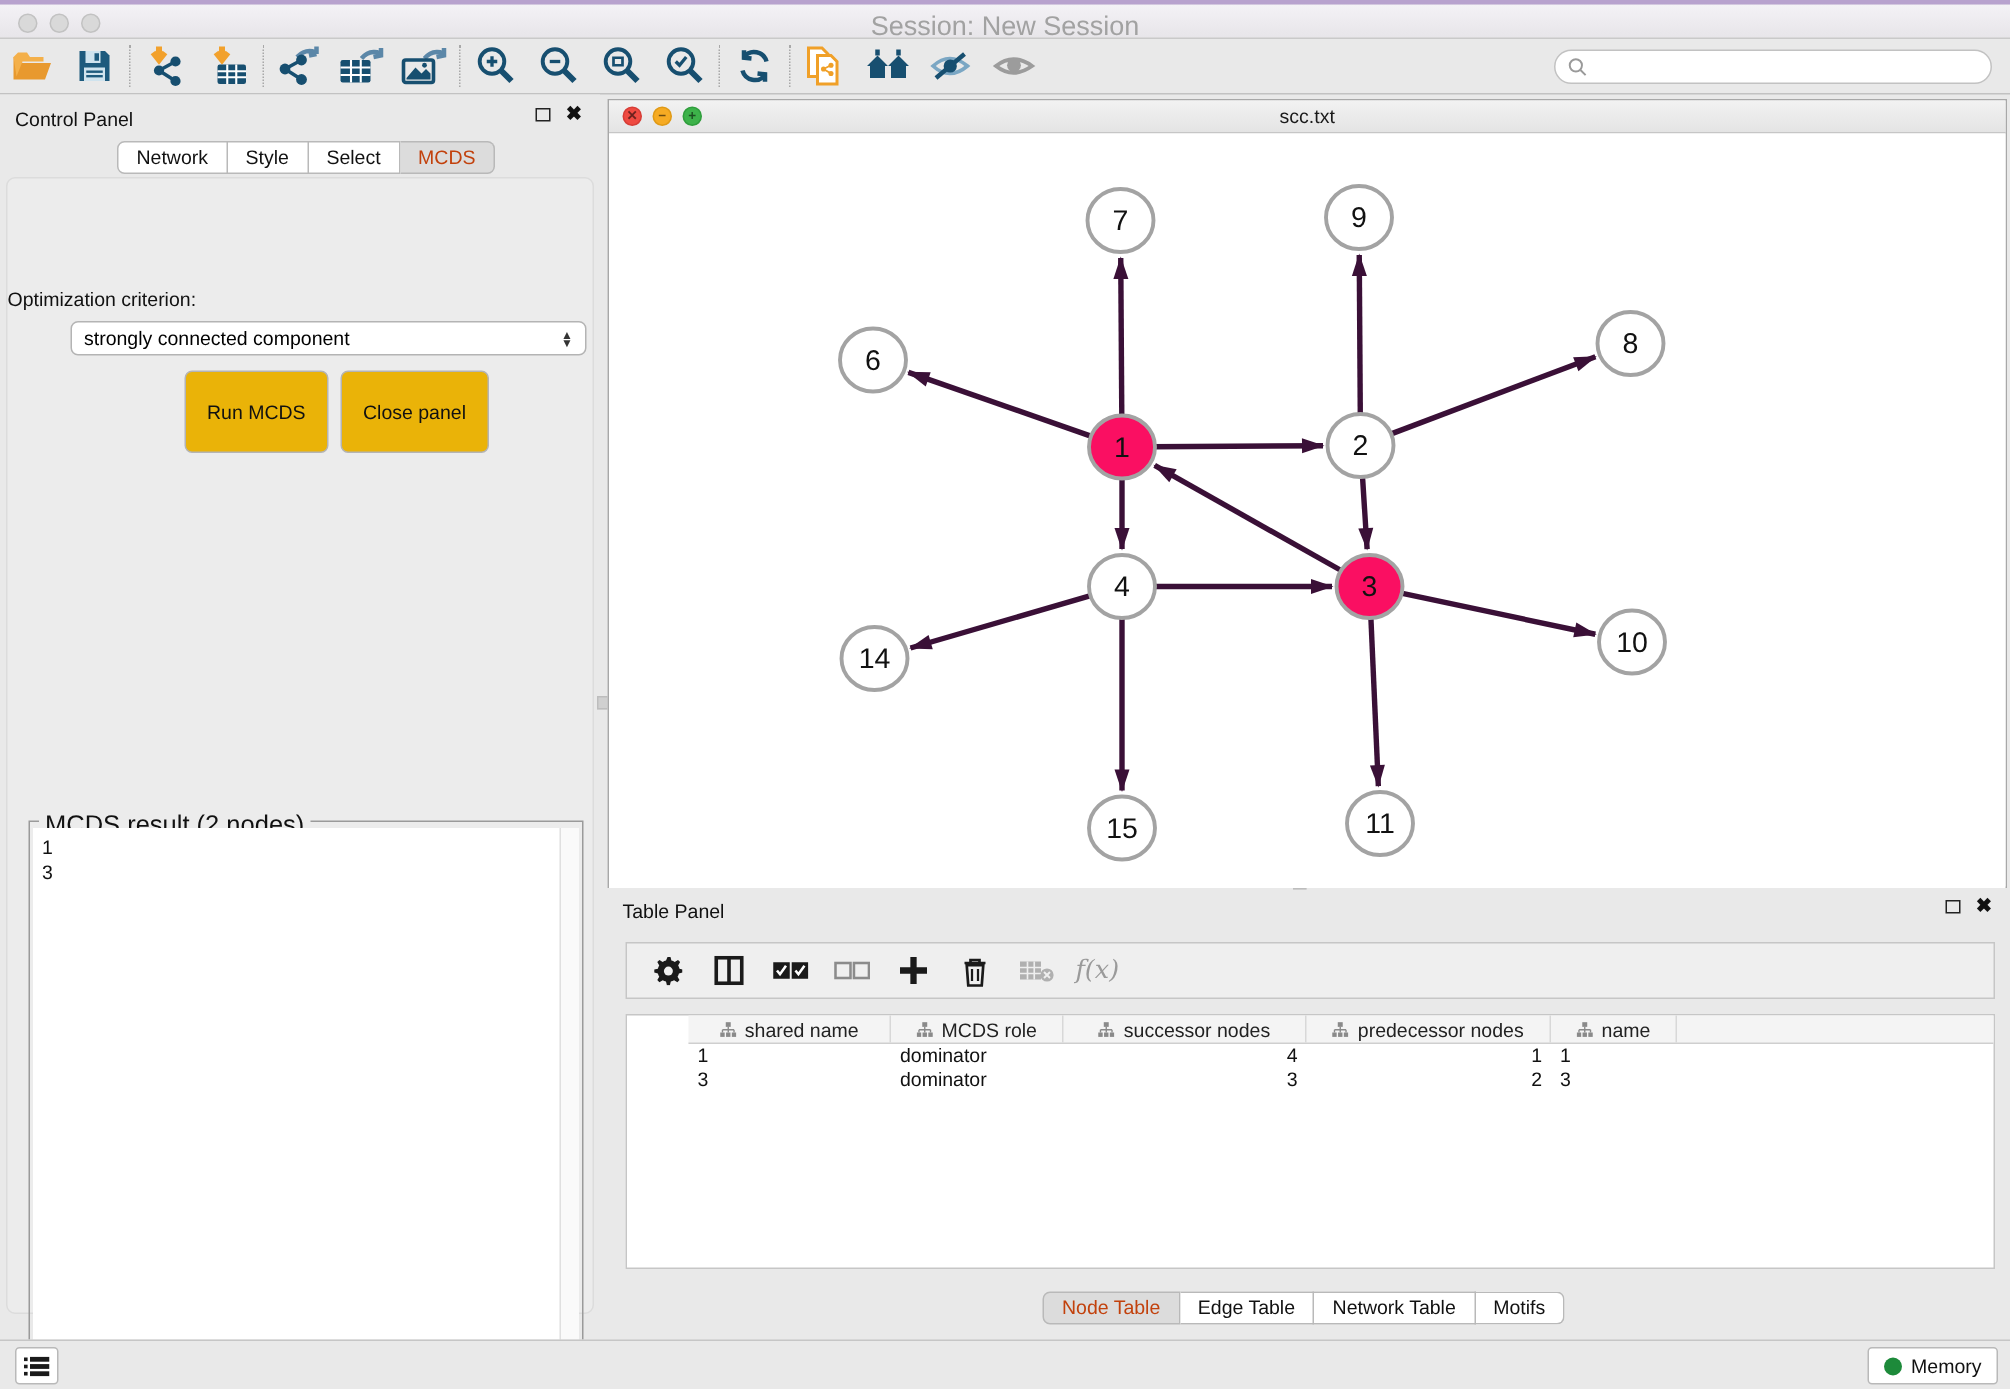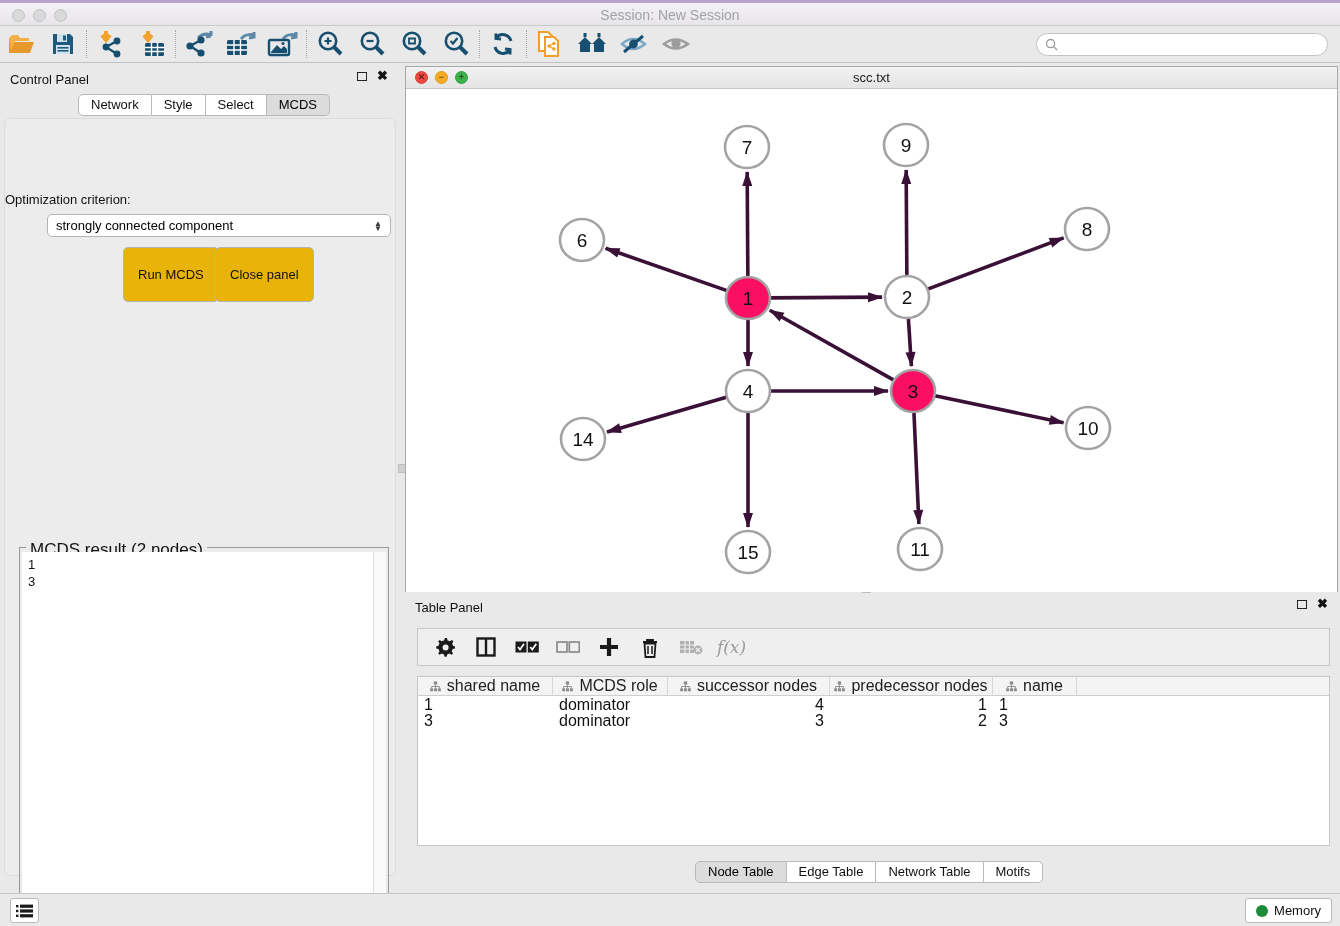--- a/index.html
+++ b/index.html
@@ -4,21 +4,21 @@
 <style>
   * { margin:0; padding:0; box-sizing:border-box; }
   html,body { width:1340px; height:926px; font-family:"Liberation Sans", sans-serif; background:#e9e9e9; overflow:hidden; }
   .app { position:relative; width:1340px; height:926px; background:#e9e9e9; }
 
   
   .titlebar { position:absolute; left:0; top:0; width:1340px; height:26px;
     background:linear-gradient(#f4f2f6,#e7e5e9); border-top:3px solid #b8a2ce; border-bottom:1px solid #c9c9c9; }
   .traffic-inactive { position:absolute; left:12px; top:6px; display:flex; gap:8px; }
   .traffic-inactive .dot { width:13px; height:13px; border-radius:50%; background:#d9d9d9; border:1px solid #c2c2c2; }
-  .win-title { position:absolute; left:0; right:0; top:4px; text-align:center; font-size:14px; color:#a2a2a2; }
+  .win-title { position:absolute; left:0; right:0; top:4px; text-align:center; font-size:18px; color:#a2a2a2; }
 
   
   .toolbar { position:absolute; left:0; top:26px; width:1340px; height:37px; background:#e9e9e9;
     border-bottom:1px solid #c2c2c2; display:flex; align-items:center; }
   .tbtn { width:42px; height:34px; display:flex; align-items:center; justify-content:center; }
   .tsep { width:1px; height:28px; margin:0 2px; border-left:1px dotted #a8a8a8; }
   .search-wrap { position:absolute; right:12px; top:7px; width:292px; height:23px; background:#fff;
     border:1px solid #c2c2c2; border-radius:12px; display:flex; align-items:center; padding-left:8px; }
   .search-wrap input { border:none; outline:none; flex:1; font-size:12px; background:transparent; margin-left:5px; }
 
@@ -27,34 +27,34 @@
   .panel-head { position:absolute; left:10px; top:9px; font-size:13px; color:#111; }
   .panel-ctls { position:absolute; right:12px; top:8px; display:flex; gap:10px; align-items:center; }
   .float-ico { width:10px; height:9px; border:1.5px solid #222; display:inline-block; }
   .close-ico { font-size:13px; font-weight:bold; color:#111; line-height:10px; }
 
   .tabs { display:flex; }
   .tab { border:1px solid #b9b9b9; border-left:none; background:#fff; color:#111; font-size:13px;
     padding:2px 12px 3px; white-space:nowrap; }
   .tab:first-child { border-left:1px solid #b9b9b9; border-radius:5px 0 0 5px; }
   .tab:last-child { border-radius:0 5px 5px 0; }
-  .tab.selected { background:#dcdcdc; color:#000000; }
+  .tab.selected { background:#dcdcdc; color:#c2410c; }
   .cp-tabs { position:absolute; left:78px; top:31px; }
 
   .cp-body { position:absolute; left:4px; top:55px; width:392px; height:758px; background:#ececec;
     border:1px solid #dcdcdc; border-radius:6px; }
   .opt-label { position:absolute; left:0; width:100%; top:73px; text-align:left; font-size:13px; color:#111; }
   .dropdown { position:absolute; left:42px; top:95px; width:344px; height:23px; background:#fff;
     border:1px solid #b4b4b4; border-radius:5px; display:flex; align-items:center; font-size:13px; padding:0 8px; }
   .dropdown .val { flex:1; }
   .stepper { display:flex; flex-direction:column; line-height:5px; font-size:8px; color:#333; }
   .btn { background:#eab308; border:1px solid #b4b4b4; border-radius:5px; font-size:13px; color:#111;
     padding:19px 14px; font-family:"Liberation Sans",sans-serif;margin-left:26px; }
   .run-btn { position:absolute; left:92px; top:128px; }
-  .close-btn { position:absolute; left:184px; top:128px; }
+  .close-btn { position:absolute; left:196px; top:128px; }
 
   .fieldset { position:absolute; left:14px; top:428px; width:370px; height:382px; border:1px solid #9a9a9a; }
   .fieldset .legend { position:absolute; left:6px; top:-8px; background:#ececec; padding:0 4px; font-size:17px; color:#111; }
   .fieldset .inner { position:absolute; left:2px; top:4px; right:2px; bottom:2px; background:#fff; }
   .result-lines { position:absolute; left:6px; top:4px; font-size:13px; color:#111; white-space:pre-line; line-height:17px; }
   .vscroll { position:absolute; right:0; top:0; bottom:0; width:13px; background:#fafafa; border-left:1px solid #e0e0e0; }
 
   
   .net-window { position:absolute; left:405px; top:66px; width:933px; height:526px; background:#fff; border:1px solid #a8a8a8; }
   .net-titlebar { position:absolute; left:0; top:0; right:0; height:22px; background:linear-gradient(#f2f2f2,#e4e4e4);
@@ -70,21 +70,21 @@
 
   
   .table-panel { position:absolute; left:405px; top:595px; width:935px; height:296px; background:#e9e9e9; }
   .tp-head { position:absolute; left:10px; top:5px; font-size:13px; color:#111; }
   .tp-toolbar { position:absolute; left:12px; top:33px; width:913px; height:38px; background:#efefef;
     border:1px solid #c6c6c6; display:flex; align-items:center; gap:4px; padding-left:8px; }
   .tp-btn { width:37px; height:32px; display:flex; align-items:center; justify-content:center; font-size:19px; color:#1a1a1a; }
   .tp-btn.disabled { color:#b0b0b0; }
   .fx { font-family:"DejaVu Serif", serif; font-style:italic; font-size:17px; color:#9a9a9a; }
 
-  .dtable { position:absolute; left:12px; top:81px; width:913px; height:170px; background:#fff; border:1px solid #c6c6c6; font-size:16px; }
+  .dtable { position:absolute; left:12px; top:81px; width:913px; height:170px; background:#fff; border:1px solid #c6c6c6; font-size:13px;padding-left:41px; }
   .thead { display:flex; background:#f4f4f4; border-bottom:1px solid #cfcfcf; height:19px; }
   .th { display:flex; align-items:center; justify-content:center; gap:6px; border-right:1px solid #d8d8d8; color:#222; }
   .trow { display:flex; height:16px; }
   .td { padding:0 6px; color:#111; overflow:hidden; white-space:nowrap; }
   .tabs-bottom { position:absolute; left:290px; top:266px; }
 
   
   .statusbar { position:absolute; left:0; top:893px; width:1340px; height:33px; background:#e9e9e9; border-top:1px solid #c6c6c6; }
   .list-btn { position:absolute; left:10px; top:4px; width:29px; height:25px; background:#fff; border:1px solid #b9b9b9; border-radius:3px;
     display:flex; align-items:center; justify-content:center; }

